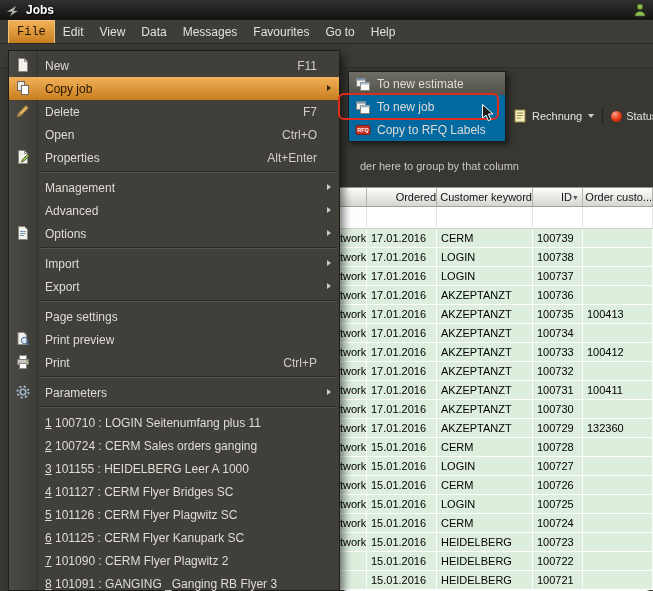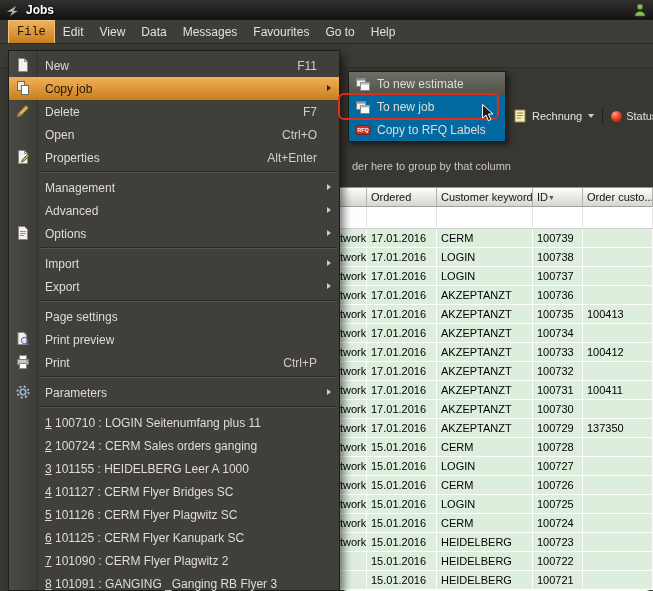--- a/index.html
+++ b/index.html
@@ -33,28 +33,28 @@
     white-space:nowrap; overflow:hidden; }
   .tbtn{ display:flex; align-items:center; gap:4px; padding:2px 4px; border-radius:2px; }
   .ddown{ width:0; height:0; border-left:3.5px solid transparent;
     border-right:3.5px solid transparent; border-top:4px solid #cfcdc6; margin-left:2px; }
   .tsep{ width:1px; height:16px; background:#55534d; border-right:1px solid #23221f; }
   .sphere{ width:11px; height:11px; border-radius:50%;
     background:radial-gradient(circle at 4px 3px,#ff9d88,#e33612 55%,#8c1501); }
 
   
   .groupbar{ position:absolute; left:340px; top:150px; right:0; height:37px; background:#383732; }
-  .groupbar span{ position:absolute; left:12px; top:10px; font-size:11px; color:#c9c7c0; white-space:nowrap; }
+  .groupbar span{ position:absolute; left:20px; top:10px; font-size:11px; color:#c9c7c0; white-space:nowrap; }
 
   
   .cols{ display:grid; grid-template-columns:27px 70px 96px 50px 1fr; }
   .grid-header{ position:absolute; left:340px; right:0; top:187px; height:20px;
     background:linear-gradient(#fdfdfc,#d6d5d1); border-top:1px solid #94938f;
     border-bottom:1px solid #a3a29e; }
-  .hcell{ display:flex; align-items:center; justify-content:flex-start;
+  .hcell{ display:flex; align-items:center; justify-content:flex-end;
     border-right:1px solid #b4b3af; padding-left:4px; font-size:11px; color:#141414;
     white-space:nowrap; overflow:hidden; }
   .sort{ font-size:7px; color:#565656; margin-right:3px; }
   .filter-row{ position:absolute; left:340px; right:0; top:207px; height:22px;
     background:#ffffff; border-bottom:1px solid #d2d1ce; }
   .fcell{ border-right:1px solid #e4e4e2; }
   .grid-body{ position:absolute; left:340px; right:0; top:229px; bottom:0; background:#fff;border-radius:7px; }
   .grow{ height:19px; background:#ddeedd; border-bottom:1px solid #ffffff; }
   .gcell{ padding-left:4px; font-size:11px; line-height:18px; color:#000;
     border-right:1px solid #fbfdfb; white-space:nowrap; overflow:hidden; }
@@ -250,21 +250,21 @@
         <div class="gcell">17.01.2016</div>
         <div class="gcell">AKZEPTANZT</div>
         <div class="gcell">100730</div>
         <div class="gcell"></div>
       </div>
       <div class="grow cols">
         <div class="gcell first">twork</div>
         <div class="gcell">17.01.2016</div>
         <div class="gcell">AKZEPTANZT</div>
         <div class="gcell">100729</div>
-        <div class="gcell">137350</div>
+        <div class="gcell">132360</div>
       </div>
       <div class="grow cols">
         <div class="gcell first">twork</div>
         <div class="gcell">15.01.2016</div>
         <div class="gcell">CERM</div>
         <div class="gcell">100728</div>
         <div class="gcell"></div>
       </div>
       <div class="grow cols">
         <div class="gcell first">twork</div>

